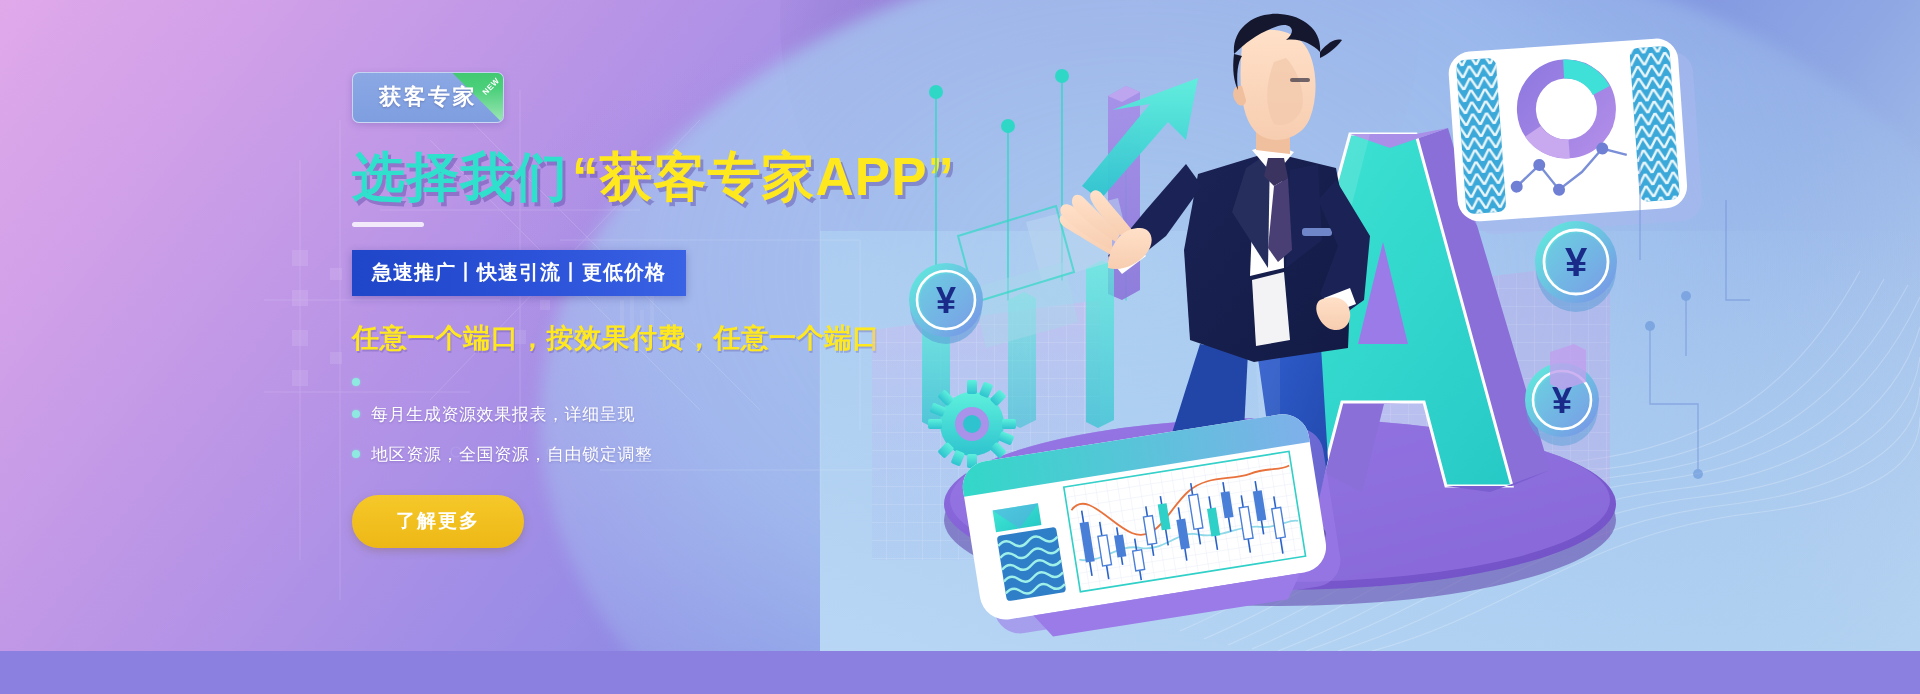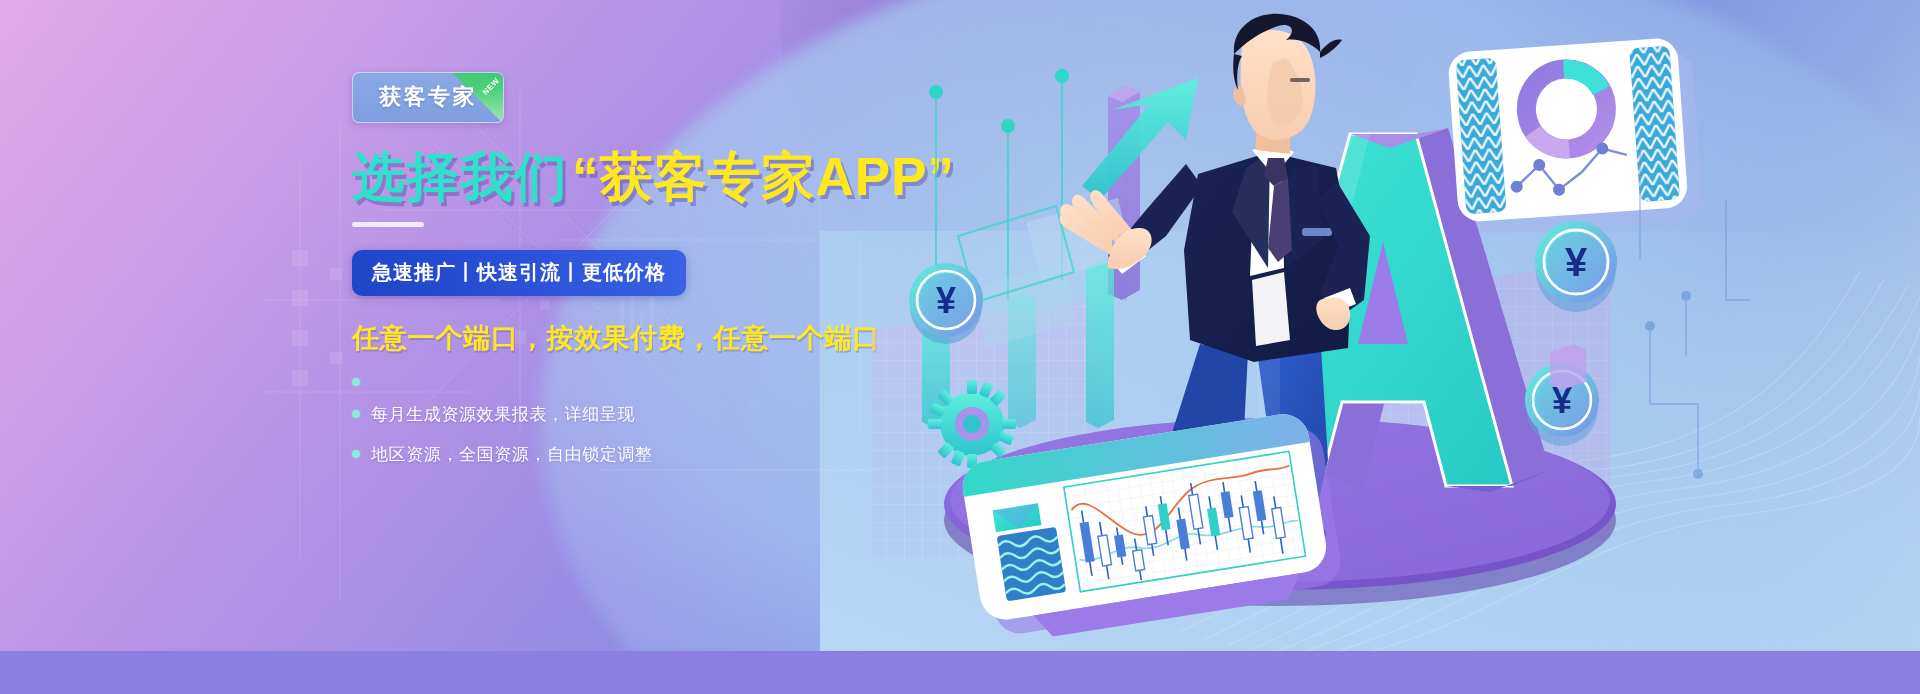--- a/index.html
+++ b/index.html
@@ -91,21 +91,20 @@
   .divider {
     margin-top:17px; width:72px; height:5px; border-radius:3px;
     background:rgba(255,255,255,.80);
   }
 
   .tagbar {
     margin-top:23px; display:inline-block;
     padding:9px 20px 10px 20px;
     background:linear-gradient(90deg,#1f45c8 0%,#2b52d8 55%,#3a62e4 100%);
     box-shadow:0 2px 8px rgba(35,40,120,.30);
-    border-radius:10px;
   }
   .tagbar-text {
     color:#fff; font-size:20px; font-weight:700; letter-spacing:1px;
   }
 
   .subhead {
     margin-top:24px; white-space:nowrap;
     color:#ffe81d; font-size:27px; font-weight:700; letter-spacing:.8px;
     text-shadow:1px 2px 0 rgba(90,72,165,.30);
   }
@@ -230,20 +229,23 @@
       <li class="bullet">
         <span class="bullet-dot"></span>
         <span class="bullet-text">每月生成资源效果报表，详细呈现</span>
       </li>
       <li class="bullet">
         <span class="bullet-dot"></span>
         <span class="bullet-text">地区资源，全国资源，自由锁定调整</span>
       </li>
     </ul>
 
+    <button class="cta">
+      <span class="cta-label">了解更多</span>
+    </button>
   </div>
 
   <svg class="art" viewBox="0 0 1070 694">
     <defs>
       <linearGradient id="gTeal" x1="0" y1="0" x2="1" y2="1">
         <stop offset="0%" stop-color="#3fe6d4"></stop>
           <stop offset="100%" stop-color="#27c9c6"></stop>
       </linearGradient>
       <linearGradient id="gTeal2" x1="0" y1="0" x2="0" y2="1">
         <stop offset="0%" stop-color="#5ef0dc"></stop>

